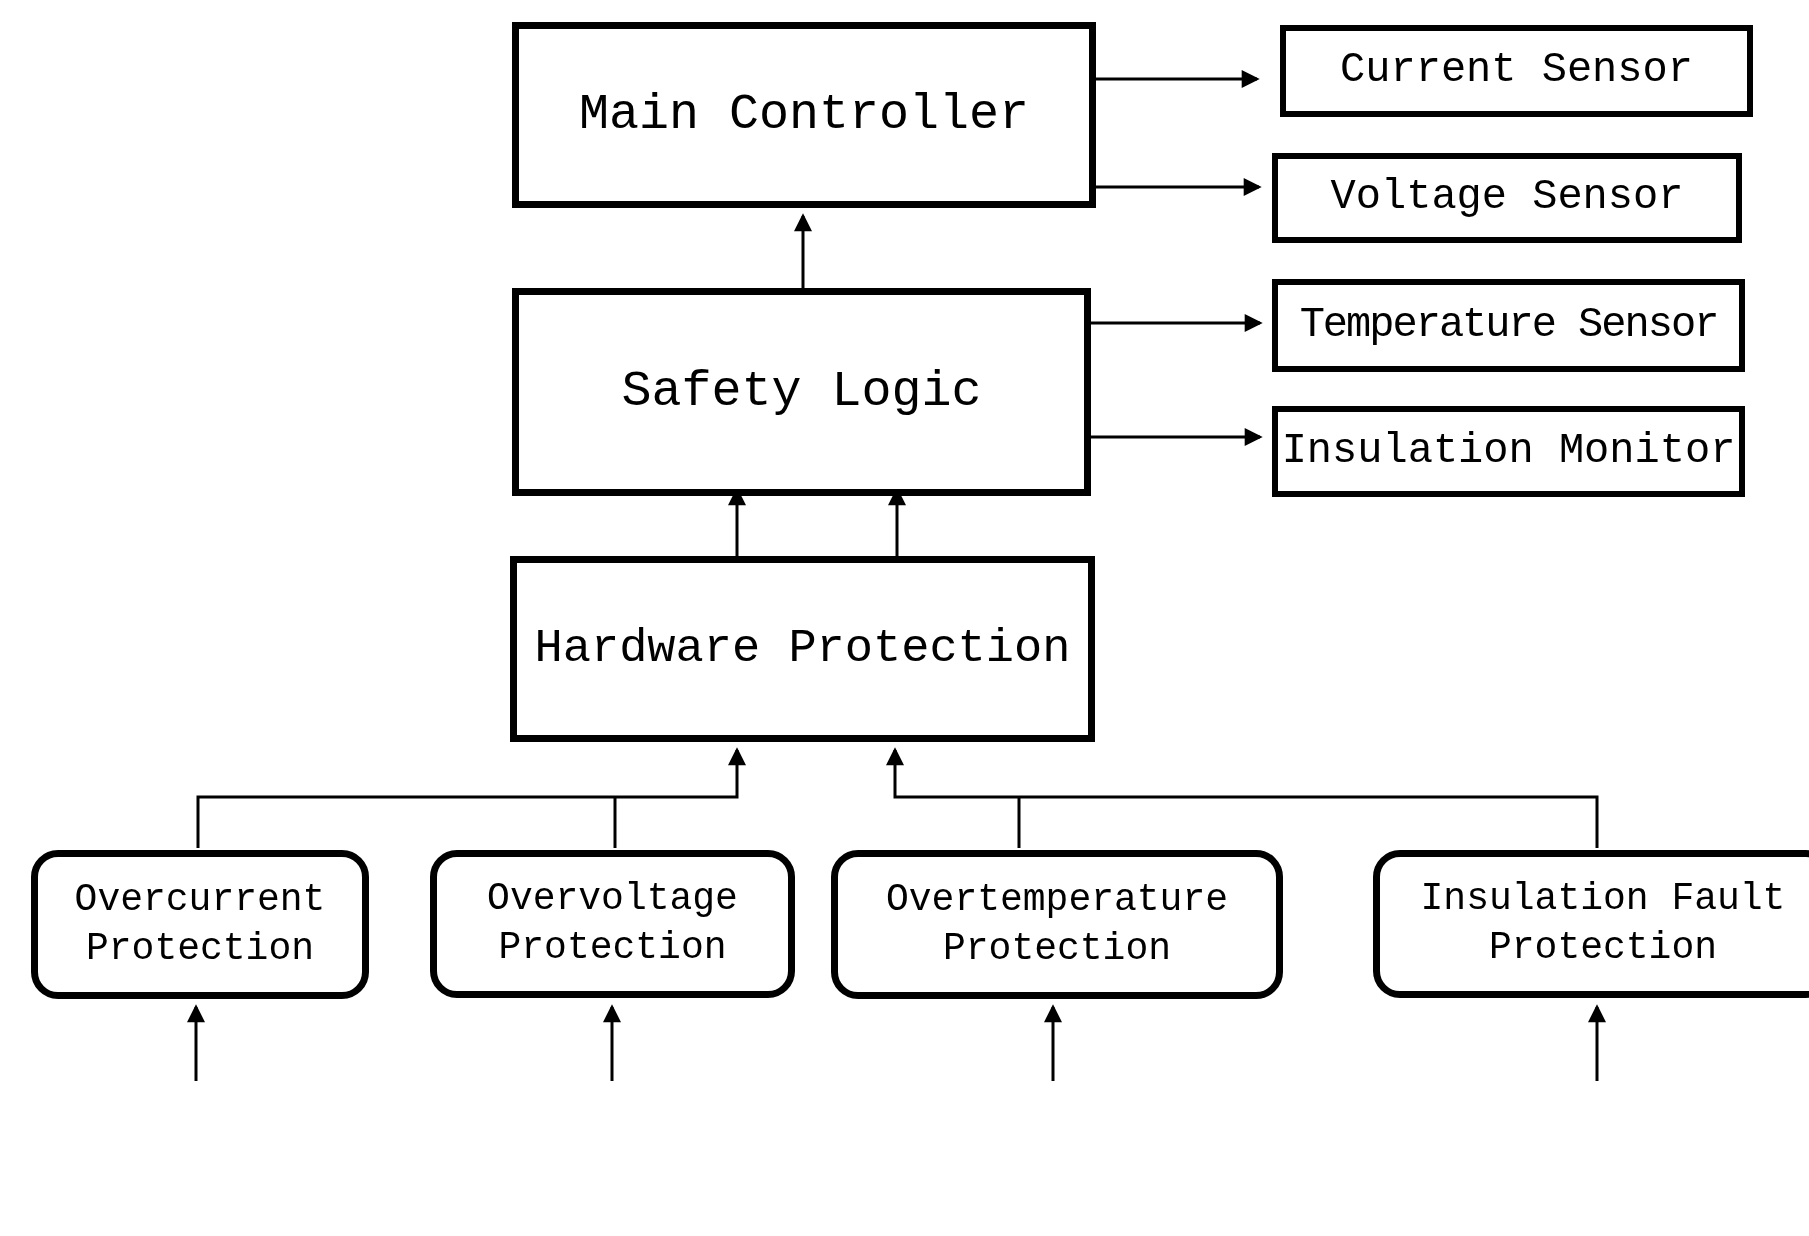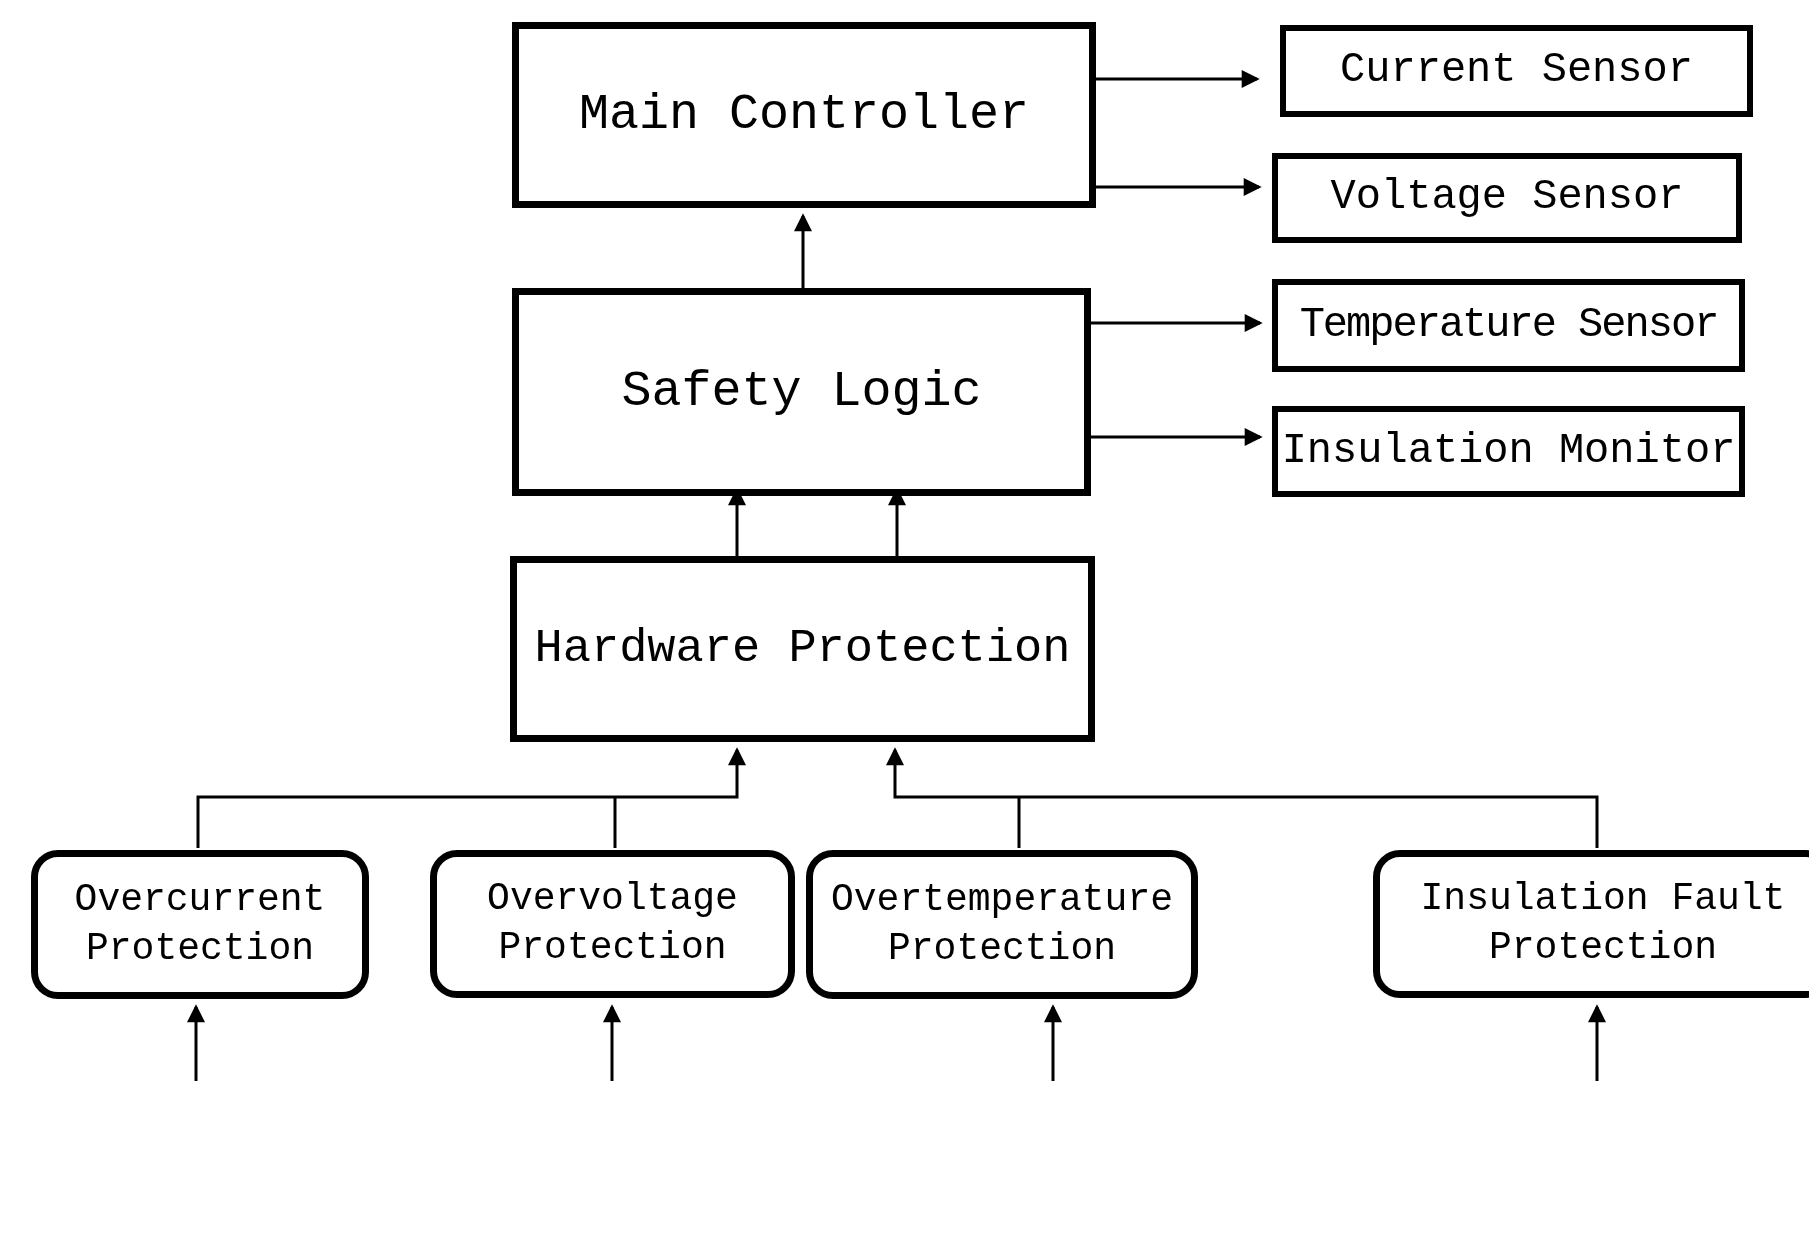--- a/index.html
+++ b/index.html
@@ -38,21 +38,21 @@
   .sensor { border-width: 6px; font-size: 42px; }
   #current-sensor     { left: 1280px; top: 25px;  width: 473px; height: 92px; }
   #voltage-sensor     { left: 1272px; top: 153px; width: 470px; height: 90px; }
   #temperature-sensor { left: 1272px; top: 279px; width: 473px; height: 93px; letter-spacing: -2px; }
   #insulation-monitor { left: 1272px; top: 406px; width: 473px; height: 91px; }
 
   
   .prot { font-size: 38px; border-radius: 27px; }
   #overcurrent-protection     { left: 31px;   top: 850px; width: 338px; height: 149px; }
   #overvoltage-protection     { left: 430px;  top: 850px; width: 365px; height: 148px; }
-  #overtemperature-protection { left: 806px;  top: 850px; width: 392px; height: 149px; justify-content: center; }
+  #overtemperature-protection { left: 831px;  top: 850px; width: 452px; height: 149px; justify-content: center; }
   #insulation-fault-protection{ left: 1325px; top: 850px; width: 460px; height: 148px; margin-left: 48px; }
 
   
   #bidirectional-charger { left: 200px; top: 1081px; width: 1397px; height: 123px;
                            border-width: 6px; font-size: 50px; }
 </style>
 </head>
 <body>
 
 <div id="stage">

